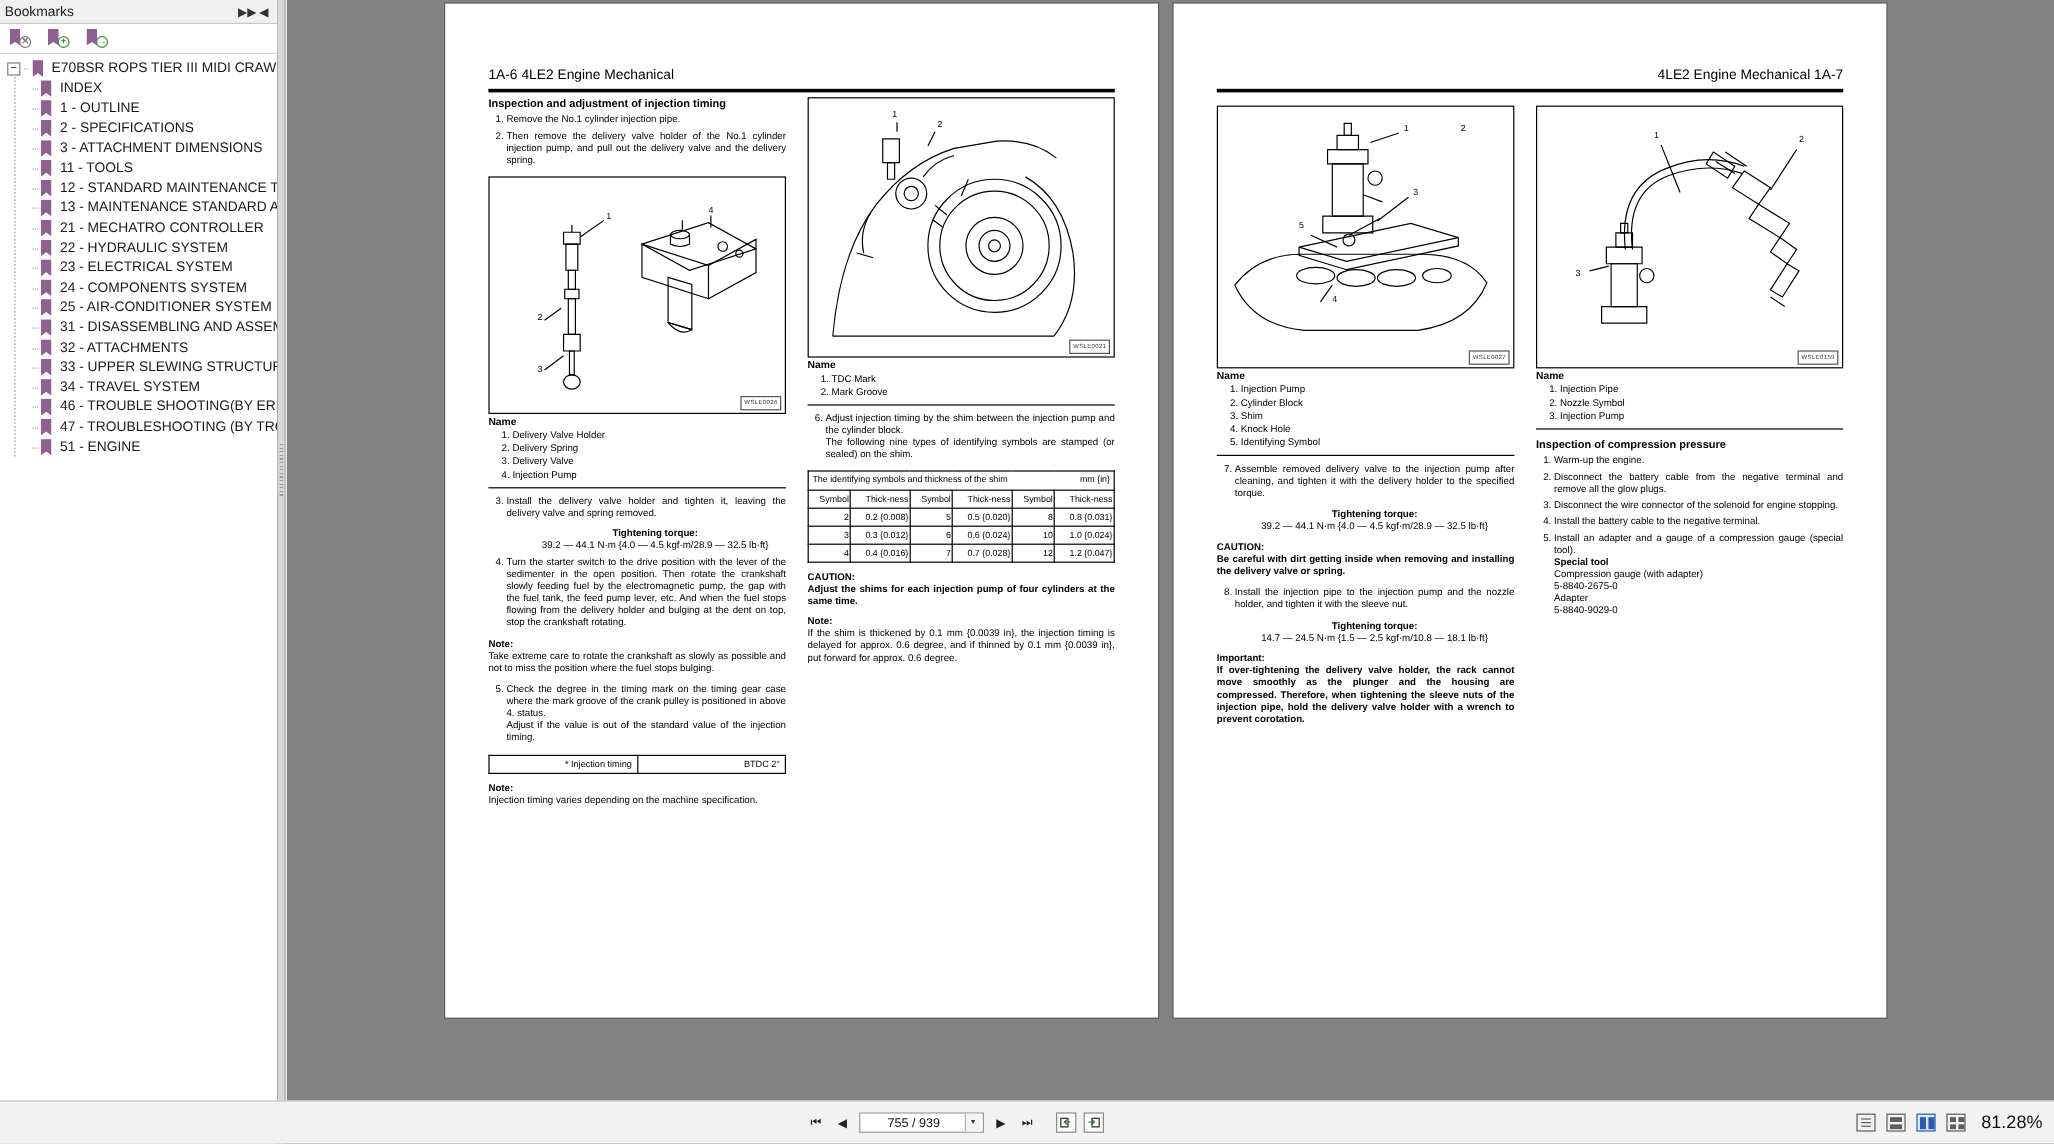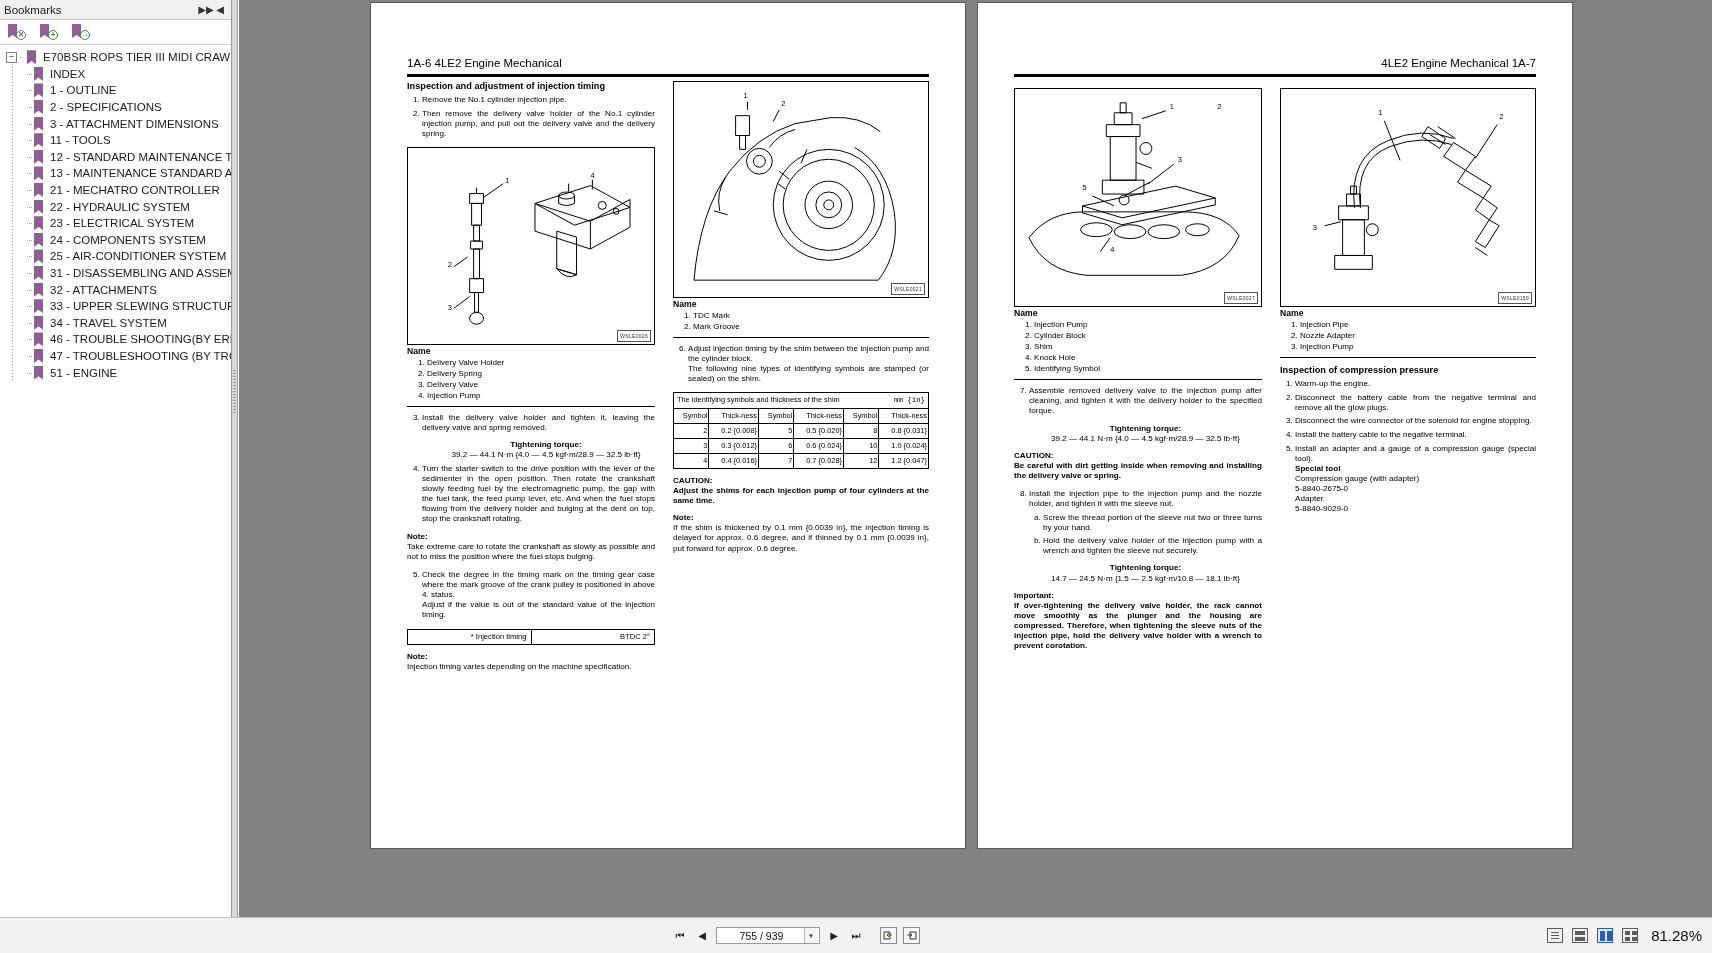--- a/index.html
+++ b/index.html
@@ -130,21 +130,21 @@
     position:absolute; right:3px; bottom:2px; font-size:5px;
     border:1px solid #555; padding:0 2px; color:#333; background:#fff;
     letter-spacing:0.3px;
   }
   .figsvg { width:100%; height:100%; display:block; }
 
   
   table.doc { border-collapse:collapse; font-size:7.4px; width:100%; }
   table.doc td, table.doc th { border:1px solid #000; padding:2px 1px; text-align:right; font-weight:normal;}
   .shimcap { text-align:left !important; font-weight:bold; padding:2px 3px !important;}
-  .capunit{ float:right; font-weight:normal;font-family:Liberation Mono, monospace; }
+  .capunit{ float:right; font-weight:normal; }
   table.timing { border-collapse:collapse; font-size:7.6px; width:100%; }
   table.timing td { border:1px solid #000; padding:2px 4px; text-align:right; }
 
   
   #bottombar {
     position:absolute; left:0; bottom:0; width:1712px; height:36px;
     background:#f2f2f2; border-top:1px solid #c0c0c0;
     display:flex; align-items:center;
   }
   #nav-center {
@@ -586,24 +586,20 @@
       <div class="indent just">39.2 — 44.1 N·m {4.0 — 4.5 kgf·m/28.9 — 32.5 lb·ft}</div>
 
       <div class="note-blk">
         <div class="h-bold">CAUTION:</div>
         <div class="h-bold just">Be careful with dirt getting inside when removing and installing the delivery valve or spring.</div>
       </div>
 
       <ol class="numlist" start="8" style="margin-top:8px;">
         <li>
           <span>Install the injection pipe to the injection pump and the nozzle holder, and tighten it with the sleeve nut.</span>
-          <ol class="alpha">
-            <li>Screw the thread portion of the sleeve nut two or three turns by your hand.</li>
-            <li>Hold the delivery valve holder of the injection pump with a wrench and tighten the sleeve nut securely.</li>
-          </ol>
         </li>
       </ol>
       <div style="height:4px"></div>
       <div class="indent h-bold">Tightening torque:</div>
       <div class="indent just">14.7 — 24.5 N·m {1.5 — 2.5 kgf·m/10.8 — 18.1 lb·ft}</div>
 
       <div class="note-blk">
         <div class="h-bold">Important:</div>
         <div class="h-bold just">If over-tightening the delivery valve holder, the rack cannot move smoothly as the plunger and the housing are compressed. Therefore, when tightening the sleeve nuts of the injection pipe, hold the delivery valve holder with a wrench to prevent corotation.</div>
       </div>
@@ -645,21 +641,21 @@
             <text x="32" y="142">3</text>
           </g>
         </svg>
         <span class="figcode">WSLE0159</span>
       </div>
 
       <div class="namebox">
         <div class="nb-title">Name</div>
         <ol class="namelist">
           <li>Injection Pipe</li>
-          <li>Nozzle Adapter</li>
+          <li>Nozzle Symbol</li>
           <li>Injection Pump</li>
         </ol>
       </div>
 
       <hr class="hr-thin">
 
       <div class="h-sec" style="margin-top:7px;">Inspection of compression pressure</div>
 
       <ol class="numlist">
         <li>Warm-up the engine.</li>

